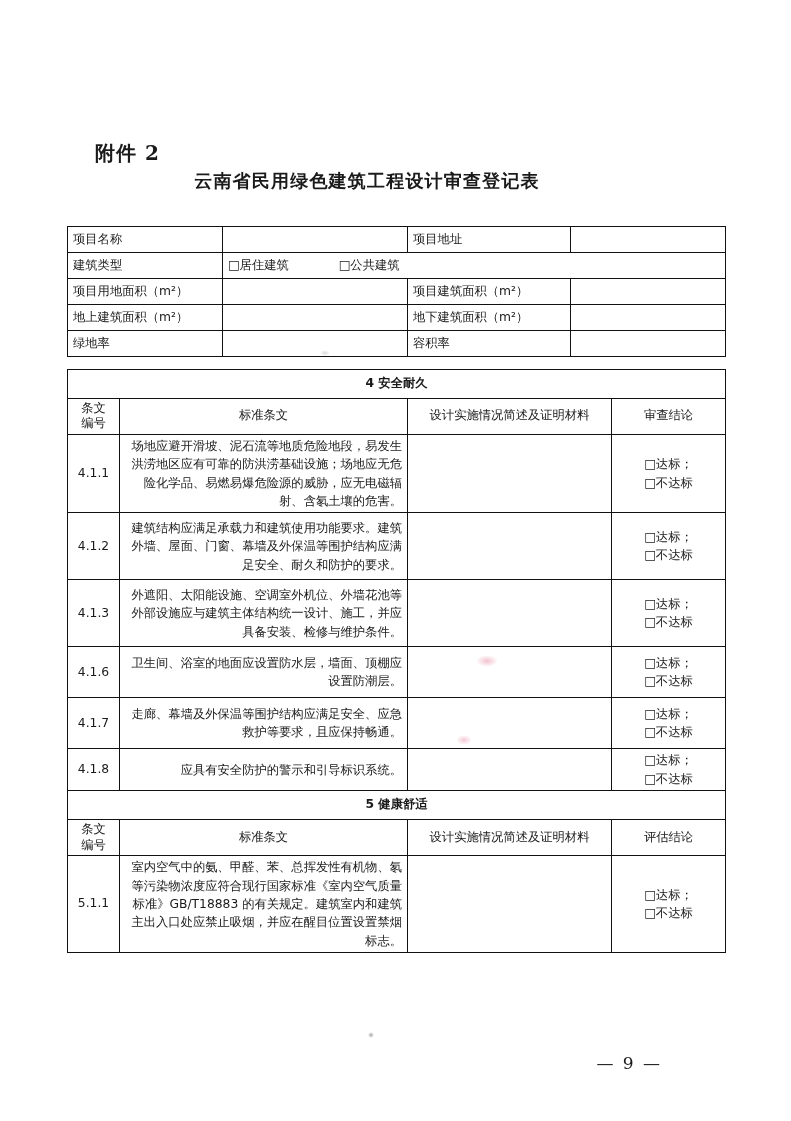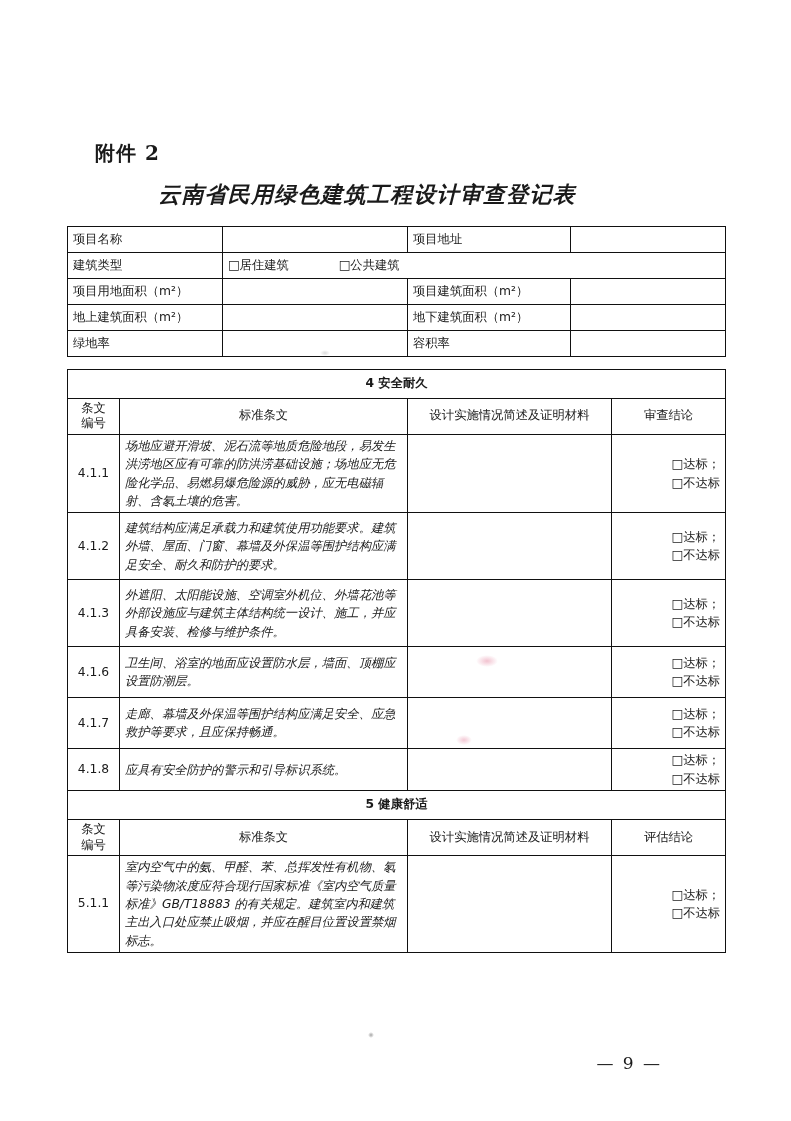--- a/index.html
+++ b/index.html
@@ -28,26 +28,25 @@
     top: 140px;
     font-size: 20px;
     font-weight: bold;
     font-family: "DejaVu Serif", "Liberation Serif", serif;
     letter-spacing: 1px;
   }
   .doc-title {
     position: absolute;
     left: 0;
     right: 0;
-    top: 180px;
-    text-align: center;
-    font-size: 22px;
+    top: 169px;
+    text-align: center;
+    font-size: 18px;
     font-weight: bold;
     letter-spacing: 1.2px;
-    font-style: italic;
   }
   table.form {
     position: absolute;
     left: 67px;
     top: 226px;
     width: 658px;
     border-collapse: collapse;
     table-layout: fixed;
     font-size: 12.5px;
     line-height: 1.45;
@@ -78,28 +77,27 @@
   }
   .colhead.two-line {
     line-height: 1.25;
   }
   .num-cell {
     text-align: center;
     font-family: "DejaVu Sans", "Liberation Sans", sans-serif;
     font-size: 12.3px;
   }
   .text-cell {
-    text-align: left;
+    text-align: right;
     line-height: 1.5;
     padding: 4px 6px;
     font-size: 12.2px;
-    font-style: italic;
   }
   .check-cell {
-    text-align: right;
+    text-align: center;
     padding-left: 14px;
     line-height: 1.5;
     font-size: 12.2px;
     white-space: nowrap;
     margin-top: 23px;
   }
   .blank-cell { }
   .checkbox-line {
     display: block;
   }

